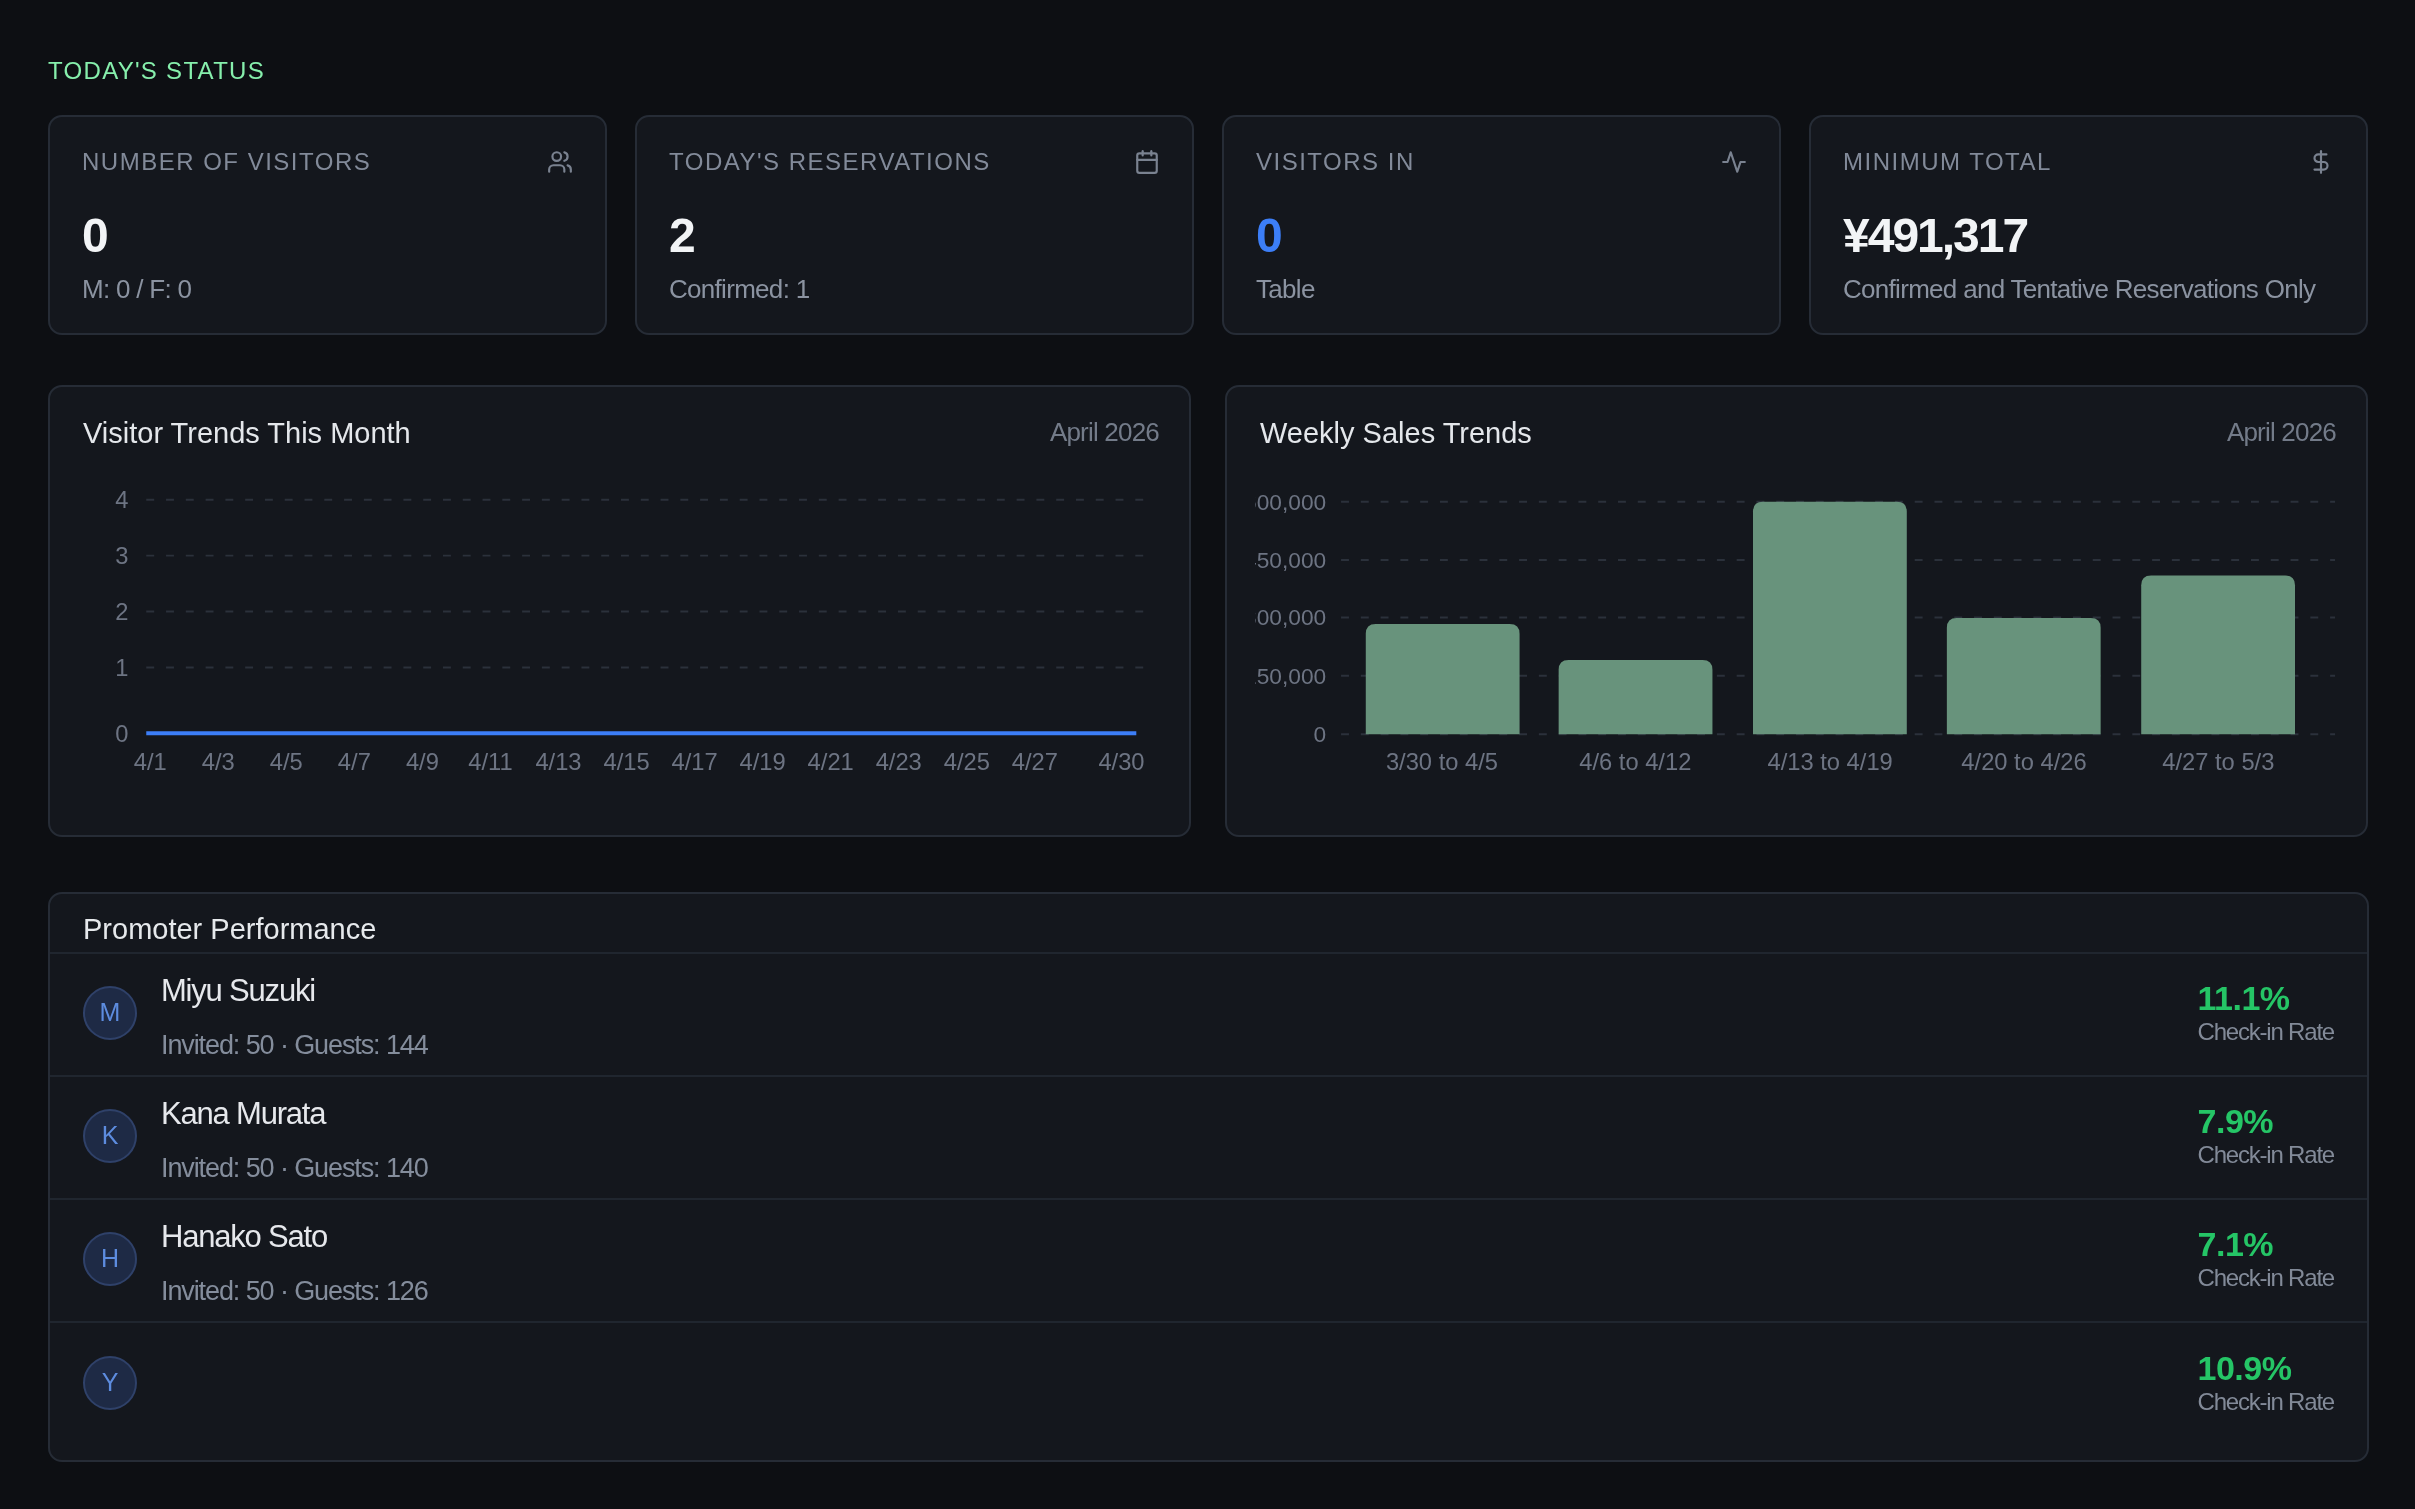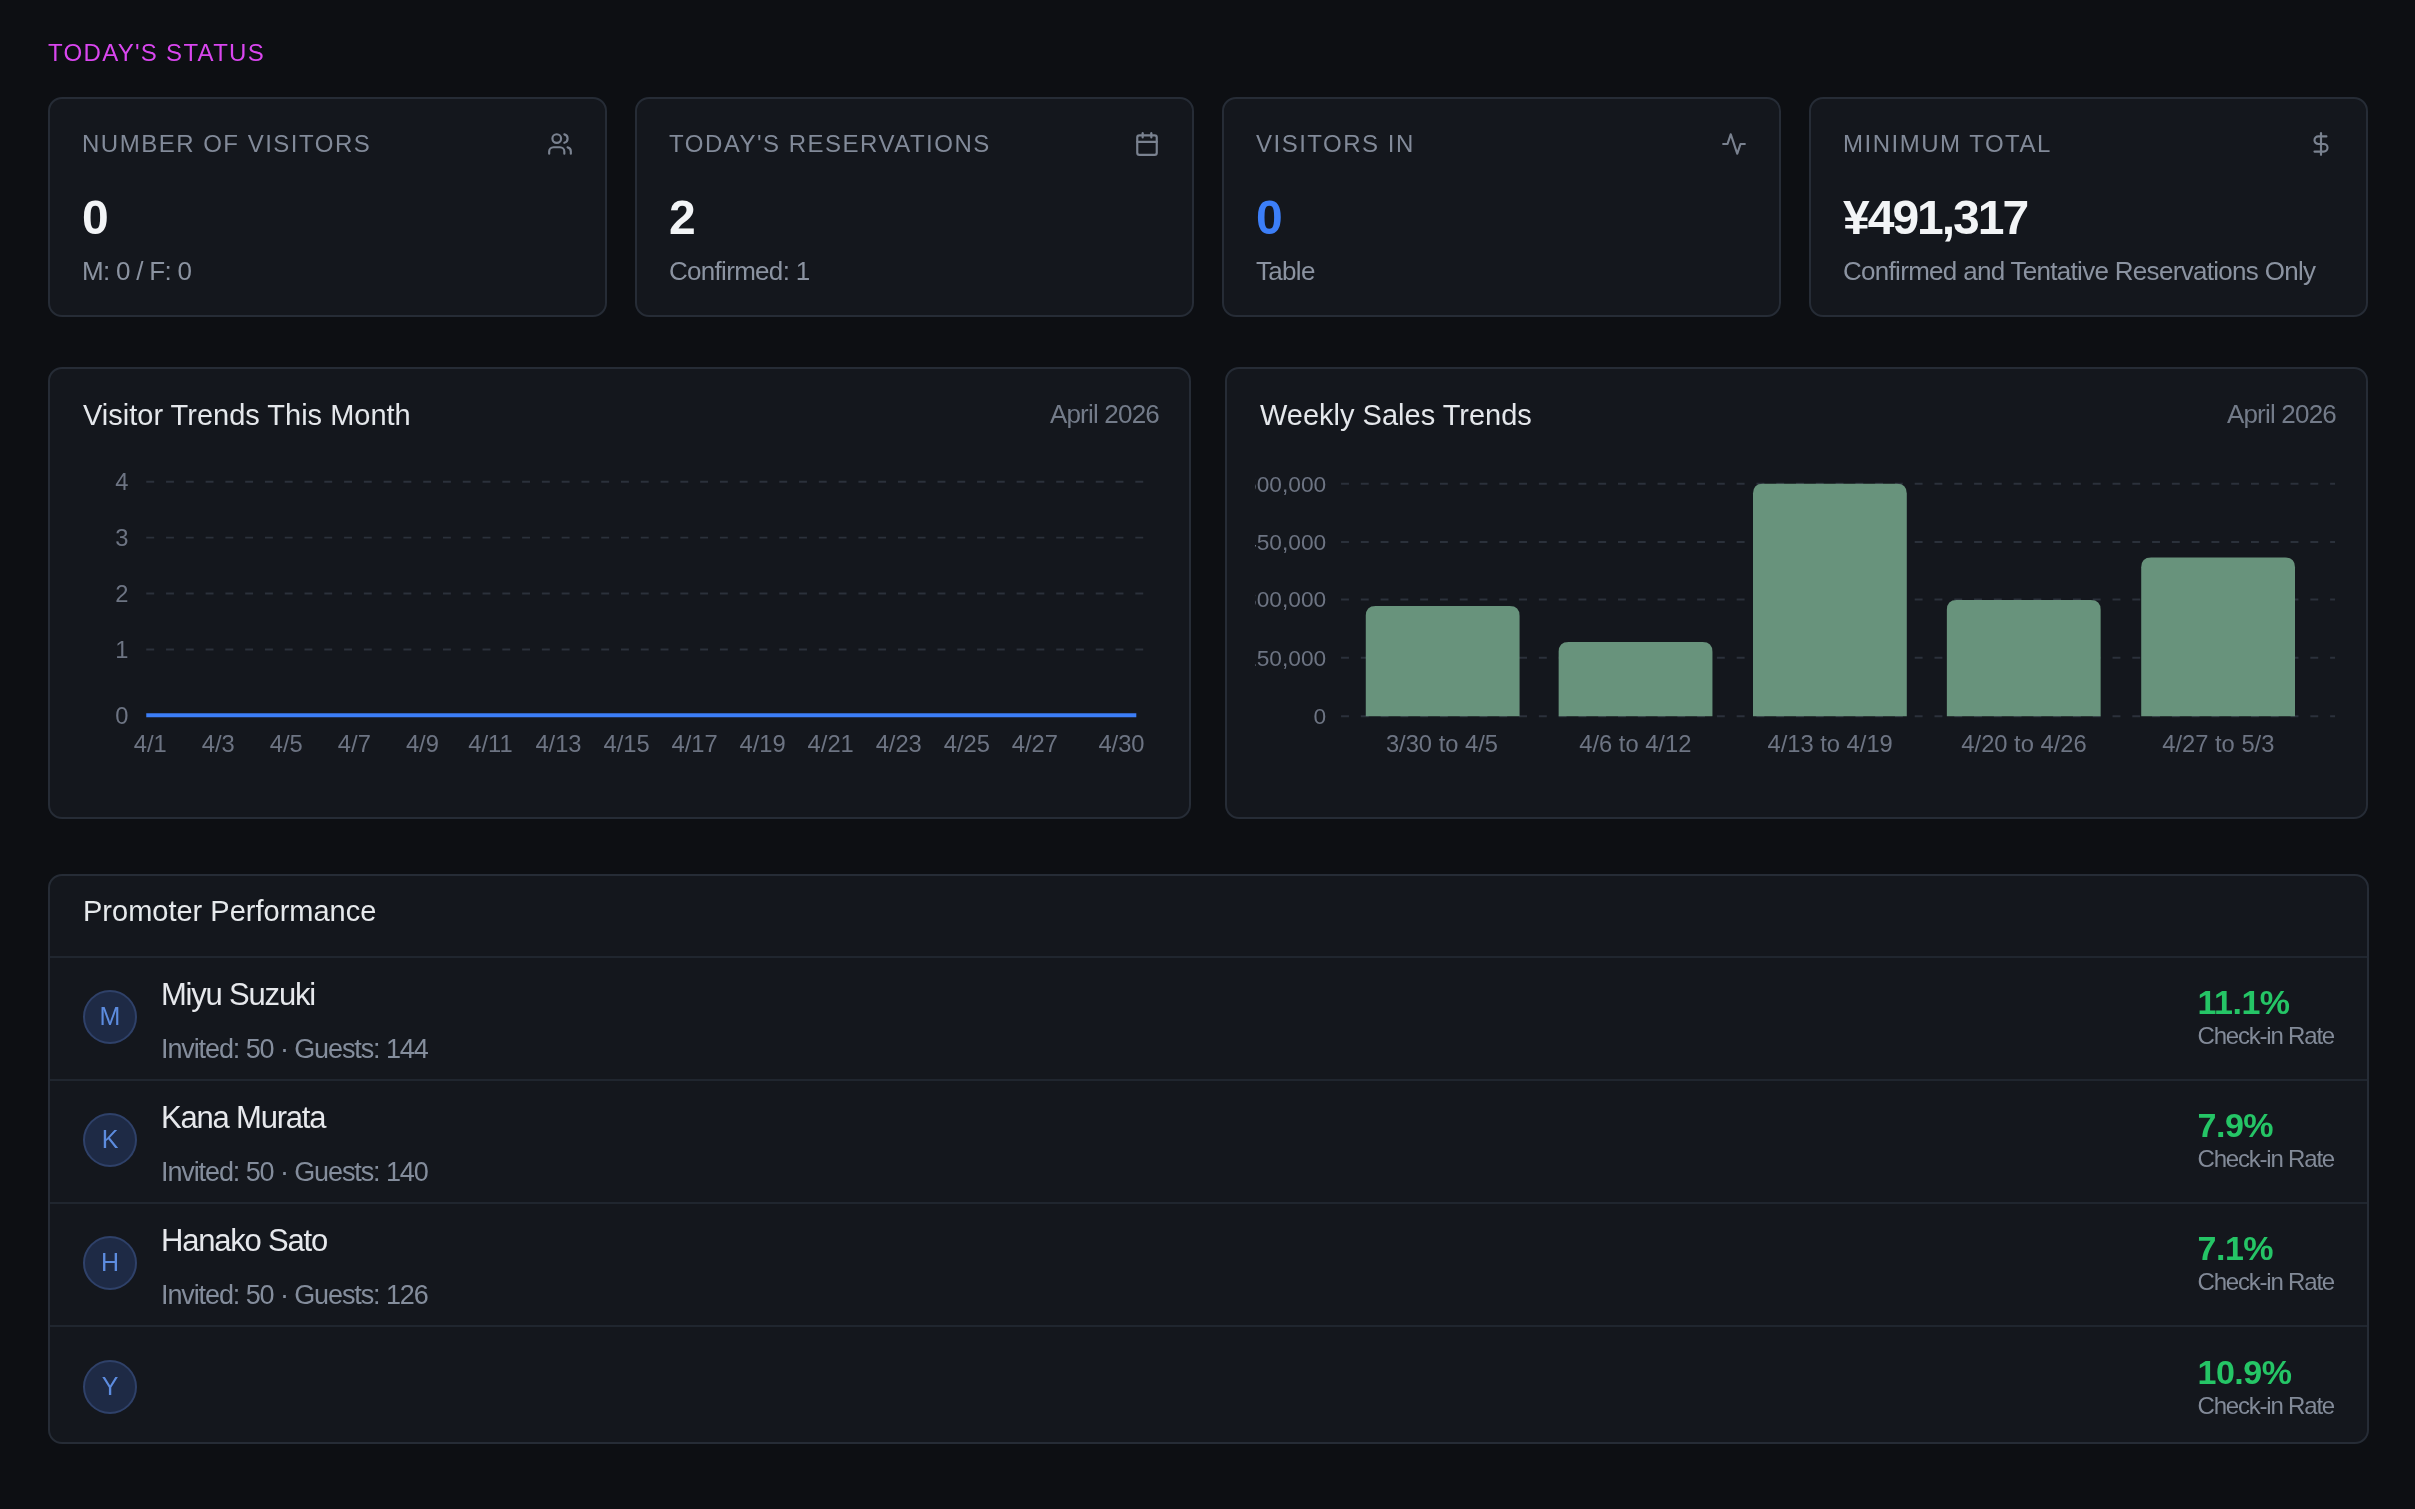--- a/index.html
+++ b/index.html
@@ -1,35 +1,35 @@
 <!DOCTYPE html>
 <html><head>
 <meta charset="utf-8">
 <style>
   * { margin:0; padding:0; box-sizing:border-box; }
   html,body { width:2416px; height:1510px; background:#0d0f13; font-family:"Liberation Sans", sans-serif; overflow:hidden; }
   .page { padding:0 48px; }
-  .eyebrow { padding-top:41px; font-size:24px; letter-spacing:1.3px; color:#d946ef; line-height:24px; }
+  .eyebrow { padding-top:59px; font-size:24px; letter-spacing:1.3px; color:#86efac; line-height:24px; }
   .stats { margin-top:32px; display:flex; gap:28px; }
   .scard { width:559px; height:220px; background:#14171d; border:2px solid #262c36; border-radius:14px; padding:32px; }
   .shead { display:flex; justify-content:space-between; align-items:center; height:26px;gap:28px; }
   .stitle { font-size:24px; letter-spacing:1.5px; color:#828a99; line-height:26px; }
   .sicon { width:26px; height:26px; color:#7a8290; }
   .snum { margin-top:37px; font-size:48px; font-weight:bold; color:#f2f4f6; line-height:48px; letter-spacing:-2px; }
   .snum.blue { color:#3c7ef7; }
   .ssub { margin-top:16px; font-size:26px; color:#8b93a1; line-height:26px; letter-spacing:-0.7px; white-space:nowrap; }
 
   .charts { margin-top:50px; display:flex; gap:34px; }
   .ccard { position:relative; width:1143px; height:452px; background:#14171d; border:2px solid #262c36; border-radius:14px;padding-left:34px; }
   .ctitle { position:absolute; left:33px; top:30px; font-size:29px; color:#e4e7eb; line-height:32px; }
   .cdate { position:absolute; right:30px; top:31px; font-size:26px; letter-spacing:-0.8px; color:#737b89; line-height:28px; }
   .ccard svg { position:absolute; left:0; top:0; }
 
   .promo { margin-top:55px; width:2321px; height:570px; background:#14171d; border:2px solid #262c36; border-radius:14px; overflow:hidden; }
-  .phead { height:82px; border-bottom:2px solid #20262f; padding:21px 33px 0; }
+  .phead { height:60px; border-bottom:2px solid #20262f; padding:21px 33px 0; }
   .ptitle { font-size:29px; line-height:29px; color:#e6e9ec; }
   .prow { height:123px; display:flex; align-items:center; padding:0 33px; border-bottom:2px solid #20262f; }
   .prow:last-child { border-bottom:none; }
   .avatar { width:54px; height:54px; border-radius:50%; background:#1e2a45; border:2px solid #2f4169; color:#5d8cdf; font-size:25px; display:flex; align-items:center; justify-content:center; flex:none; position:relative; top:-2px; }
   .pinfo { margin-left:24px; position:relative; top:2px; }
   .pname { font-size:31px; letter-spacing:-1.2px; color:#e6e8ec; line-height:31px; }
   .psub { margin-top:26px; font-size:27px; letter-spacing:-1.1px; color:#848d9c; line-height:27px; }
   .pright { margin-left:auto; text-align:left; position:relative; top:-2px; }
   .ppct { font-size:34px; letter-spacing:-0.5px; font-weight:bold; color:#25c566; line-height:34px; }
   .plabel { margin-top:5px; font-size:24px; letter-spacing:-1.2px; color:#828a98; line-height:24px; }

